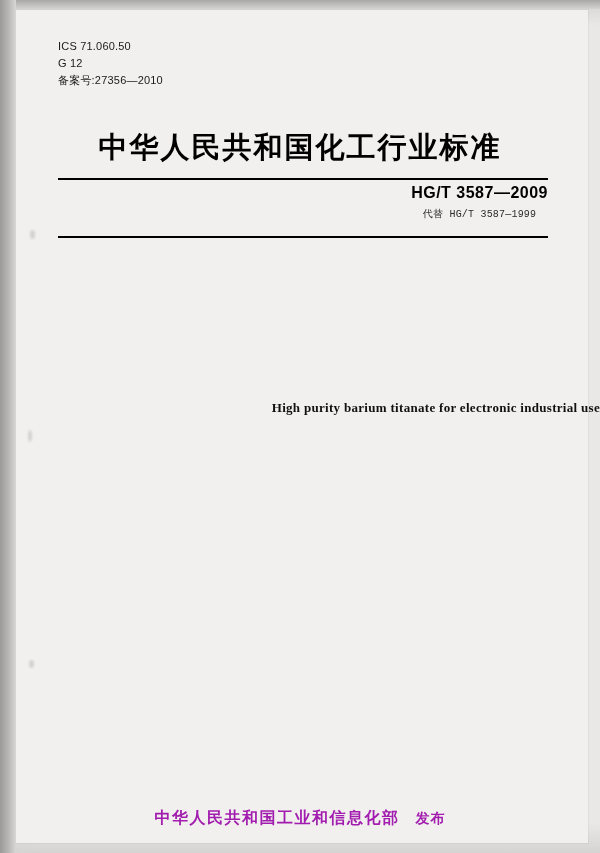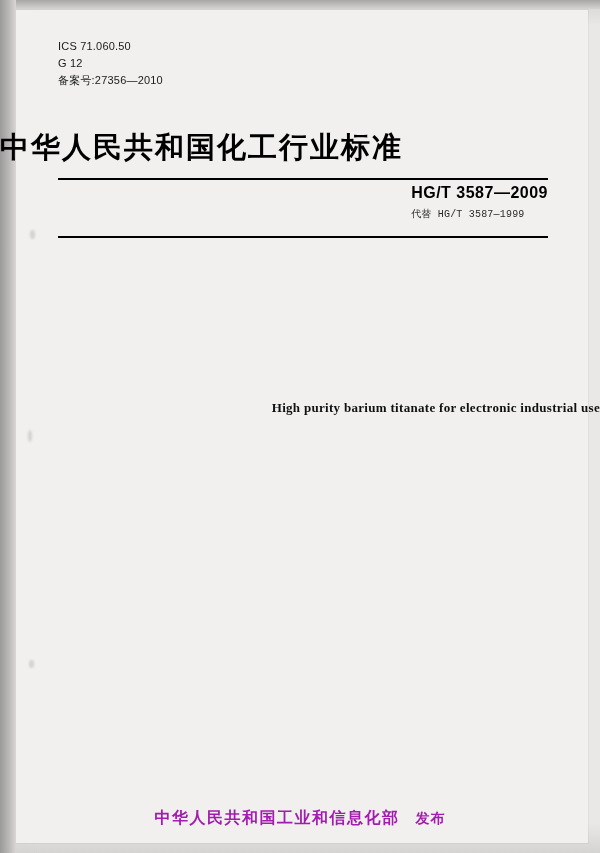--- a/index.html
+++ b/index.html
@@ -79,42 +79,42 @@
     font-size: 62px;
     letter-spacing: 2px;
     line-height: 62px;
     color: #000;
   }
   .std-title {
     position: absolute;
     left: 0;
     right: 0;
     top: 128px;
-    text-align: left;
+    text-align: center;
     font-family: "DejaVu Sans", sans-serif;
     font-weight: bold;
     font-size: 29px;
     letter-spacing: 2px;
     color: #000;
   }
   .rule {
     position: absolute;
     left: 58px;
     right: 52px;
     height: 2px;
     background: #000;
   }
   .rule-top { top: 178px; }
   .rule-bottom { top: 236px; }
 
   .code-block {
     position: absolute;
     right: 52px;
     top: 184px;
-    text-align: left;
+    text-align: center;
   }
   .code-main {
     font-family: "Liberation Sans", sans-serif;
     font-weight: bold;
     font-size: 16px;
     letter-spacing: 0.5px;
     color: #000;
   }
   .code-sub {
     margin-top: 5px;

